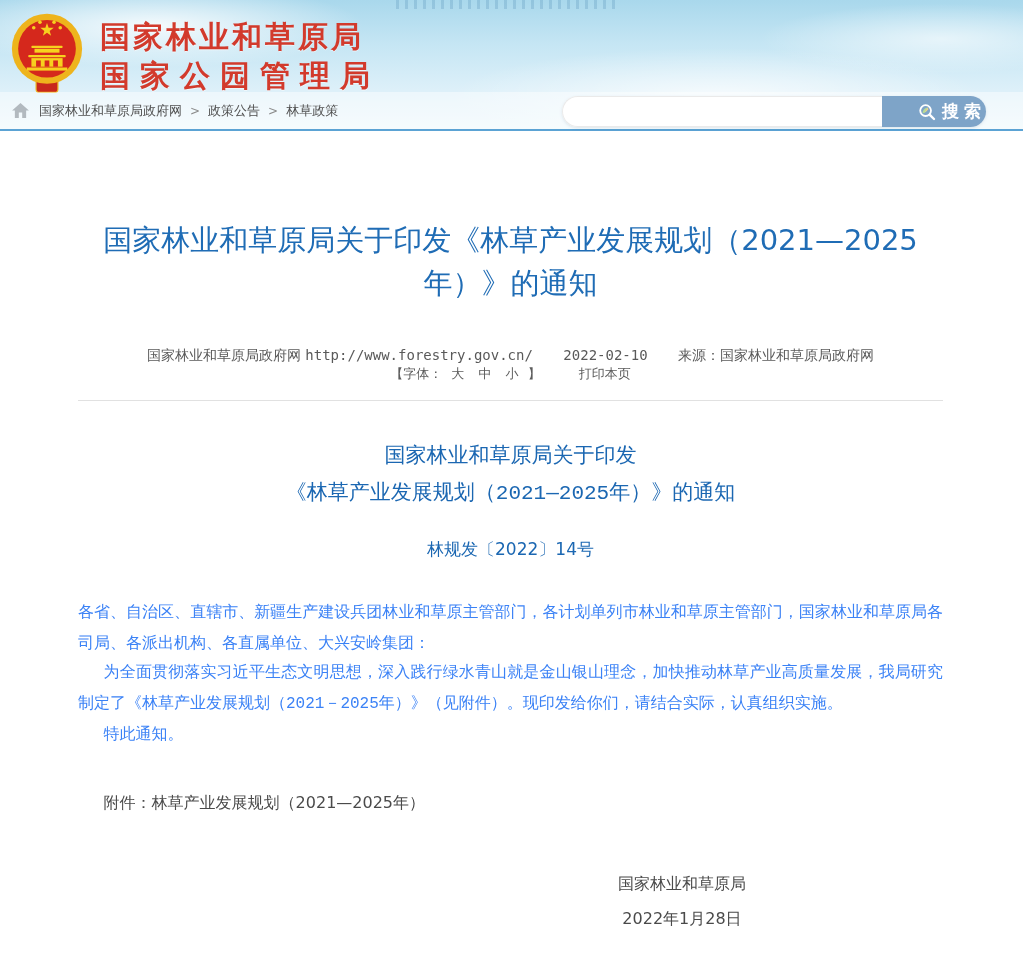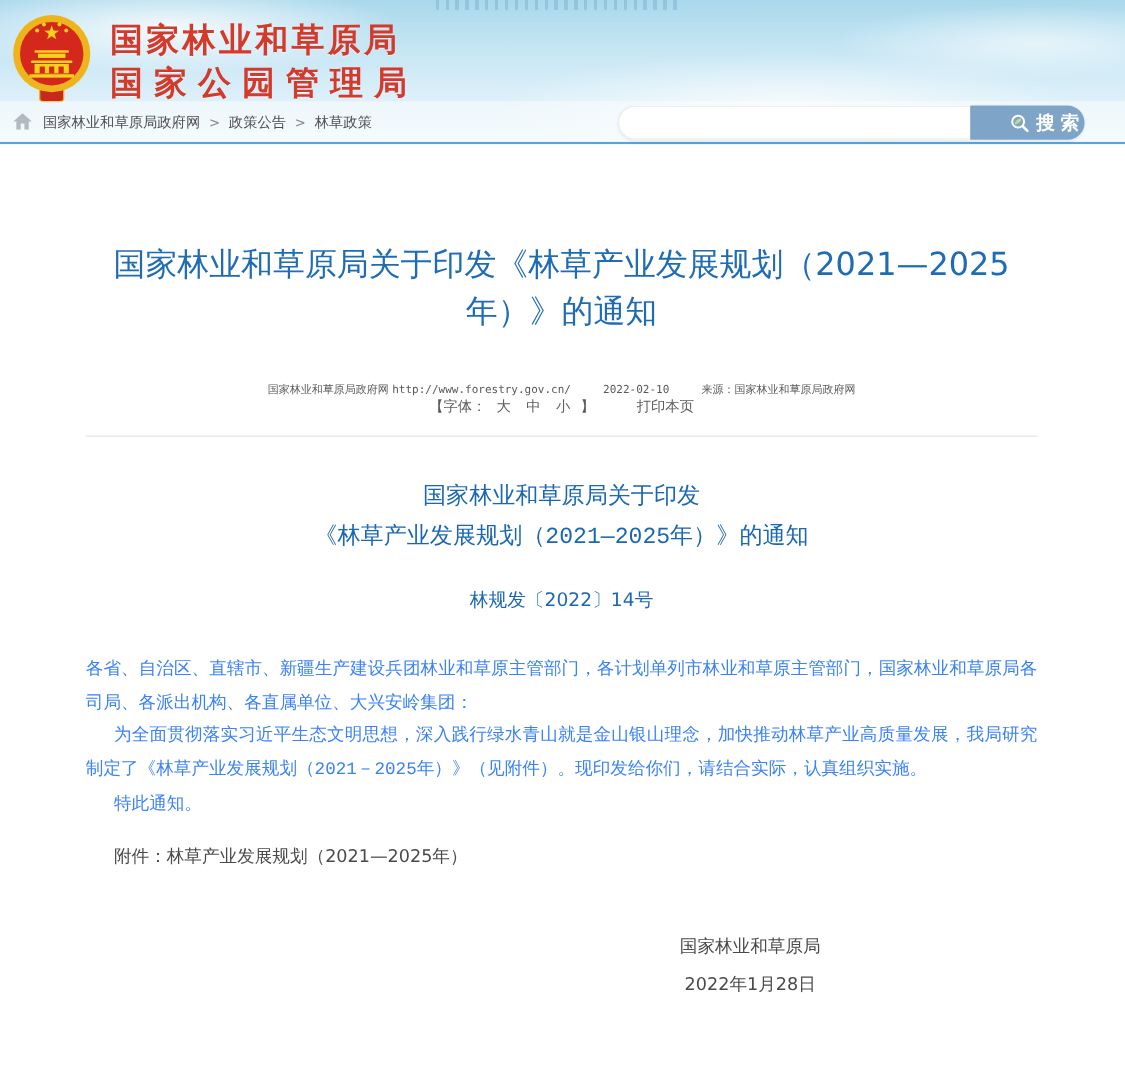--- a/index.html
+++ b/index.html
@@ -54,32 +54,32 @@
     border-radius:0 16px 16px 0; font-size:17px; font-weight:bold; letter-spacing:5px;
     display:flex; align-items:center; justify-content:flex-end; gap:5px;
     font-family:inherit;
   }
   
   .content { width:865px; margin-left:78px; }
   .article-title {
     margin:88px auto 0; max-width:845px; text-align:center;
     color:#1f6cb5; font-size:29px; line-height:43px; font-weight:normal;
   }
-  .meta-line { margin-top:42px; text-align:center; font-size:10px; color:#595959; }
+  .meta-line { margin-top:42px; text-align:center; font-size:14px; color:#595959; }
   .meta-line .mono { font-family:"DejaVu Sans Mono","Liberation Mono",monospace; }
   .meta-line .gap { margin-left:26px; }
   .font-toolbar { text-align:center; font-size:13px; color:#5c5c5c; }
   .font-size-opt { margin:0 5px; cursor:pointer; }
   .print-link { margin-left:34px; cursor:pointer; }
   .divider { margin-top:17px; border:none; border-top:1px solid #e1e1e1; height:0; }
   .doc-title { margin-top:37px; text-align:center; color:#1b67b2; font-size:21px; line-height:37px;font-family:Liberation Mono, monospace; }
   .doc-number { margin-top:26px; text-align:center; color:#1b67b2; font-size:17px; }
   .doc-body { margin-top:35px; font-size:16px; line-height:31px; color:#3b82f6; text-align:justify; }
   .doc-body p.indent { text-indent:1.6em;font-family:Liberation Mono, monospace; }
-  .attachment-line { margin-top:16px; text-indent:1.6em; font-size:16px; line-height:31px; color:#4a4a4a; }
+  .attachment-line { margin-top:36px; text-indent:1.6em; font-size:16px; line-height:31px; color:#4a4a4a; }
   .signature { margin-top:56px; margin-right:197px; margin-left:auto; width:max-content; text-align:center; font-size:16px; color:#4a4a4a; }
   .signature .sig-date { margin-top:14px; }
 </style>
 </head>
 <body>
 
 <header class="site-header">
   <div class="top-smudge"></div>
 
   <div class="emblem">

